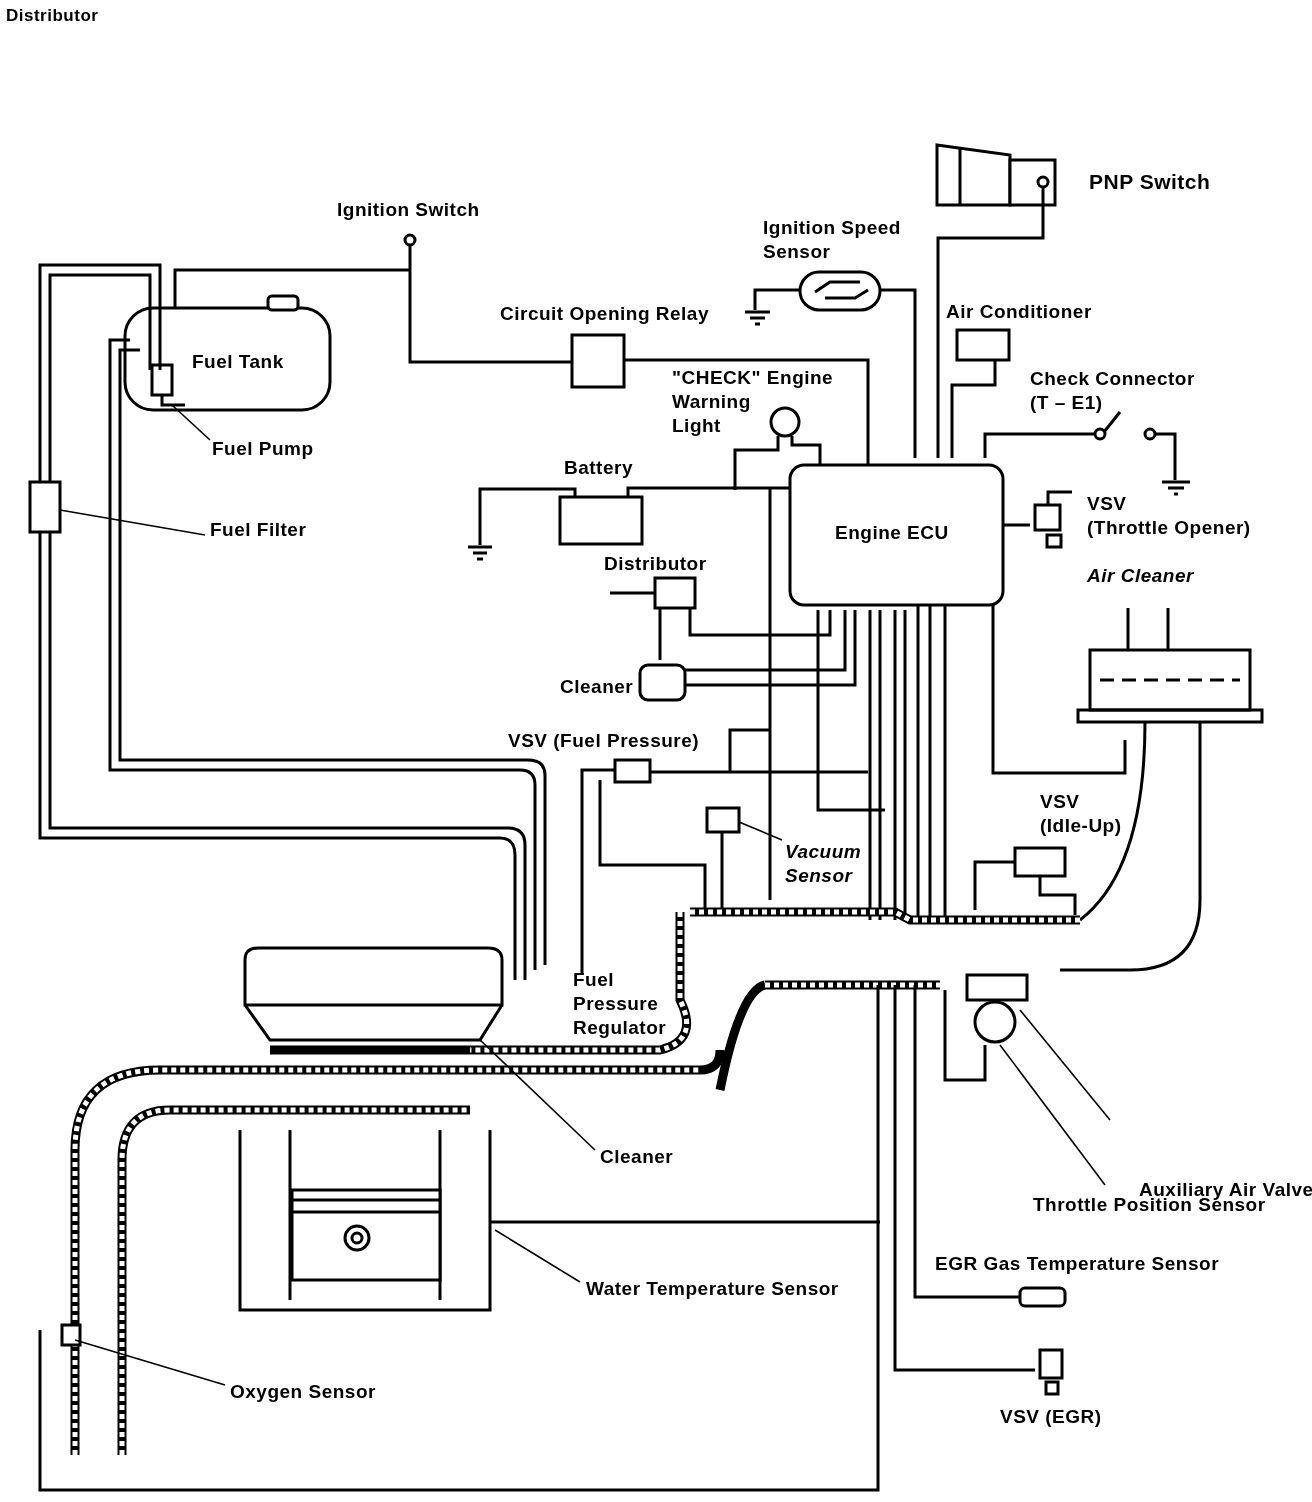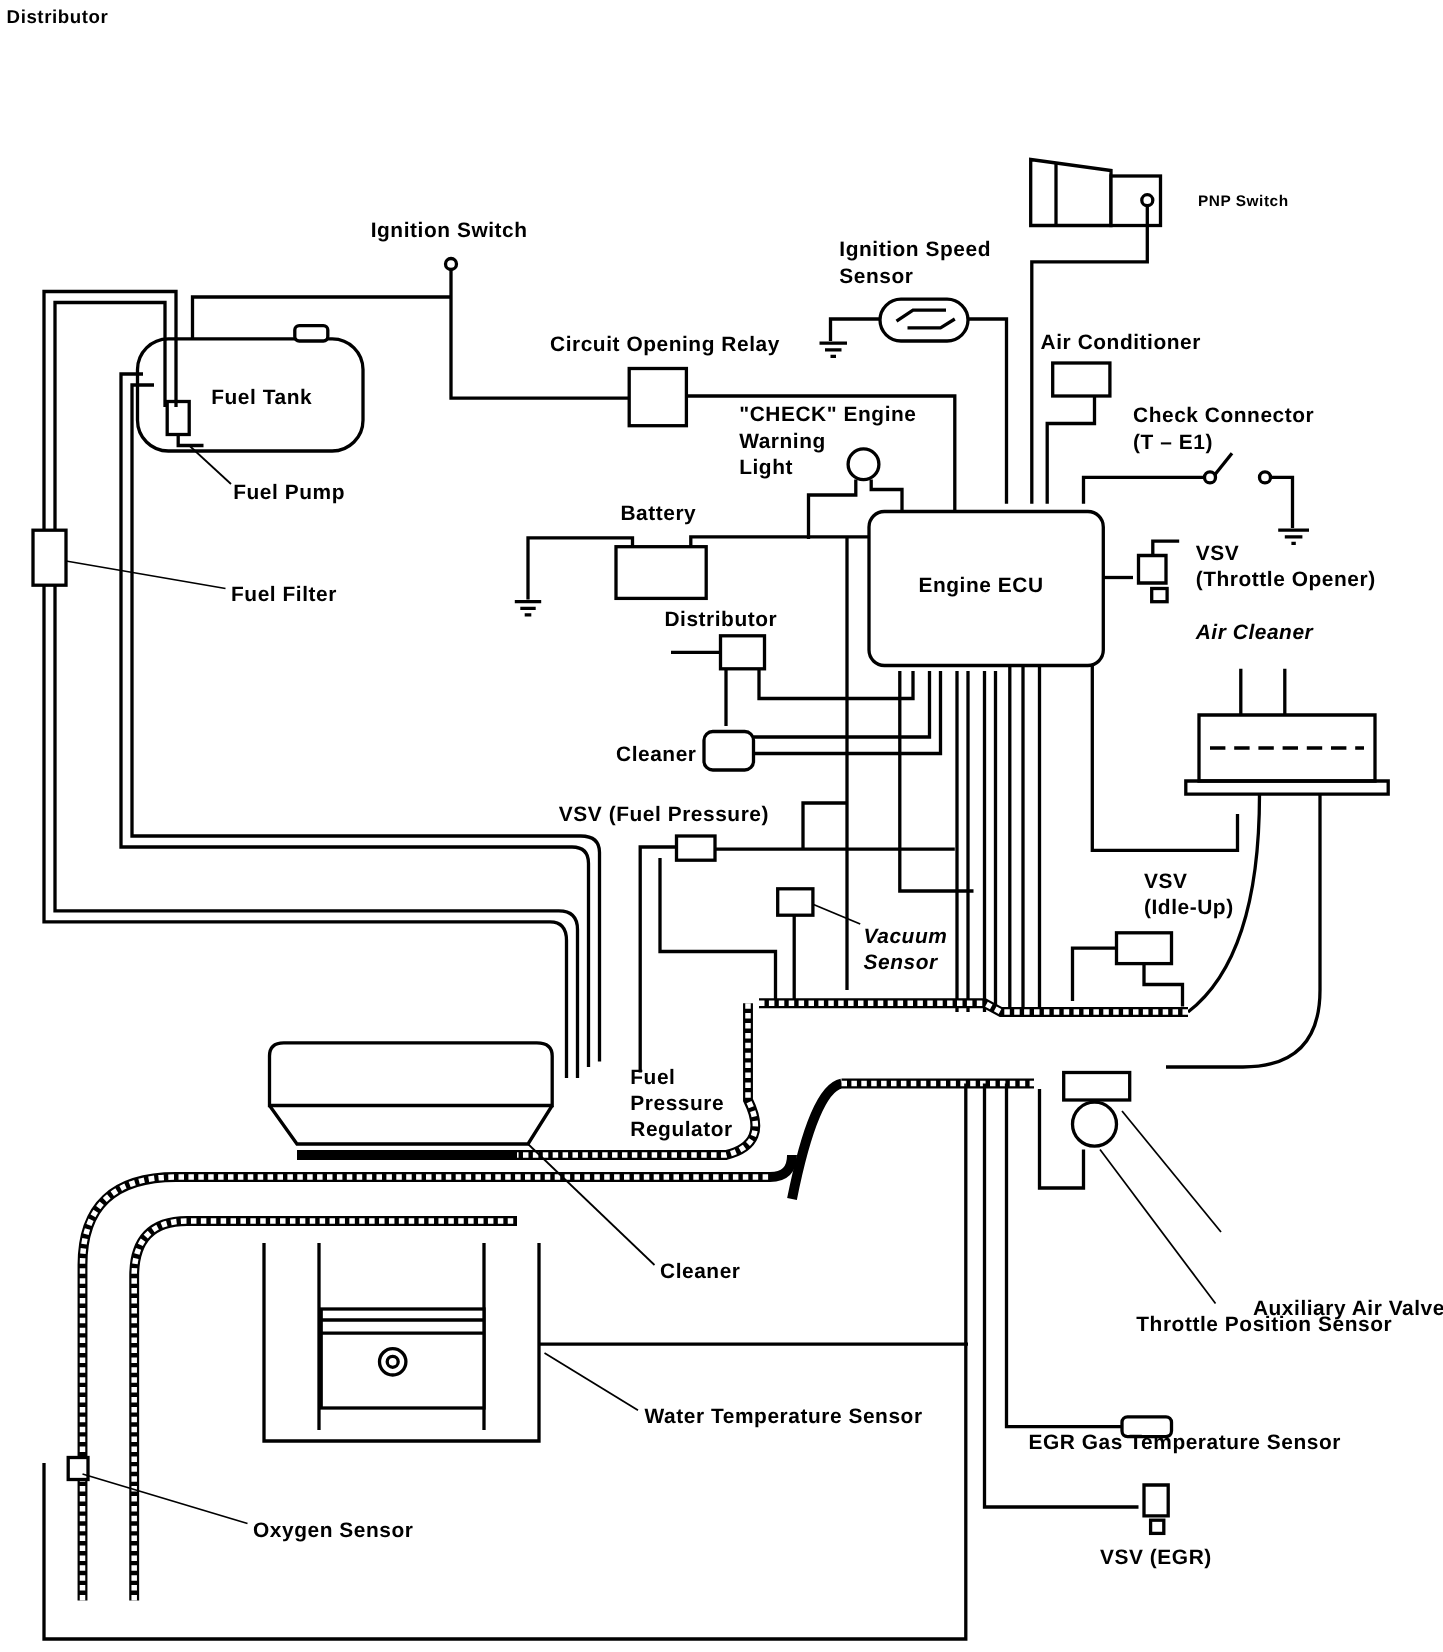--- a/index.html
+++ b/index.html
@@ -205,25 +205,25 @@
     <path class="thin" d="M495 1230 L580 1282"></path>
     <path class="thin" d="M75 1340 L225 1385"></path>
   </g>
 </svg>
 
 <div class="lbl title" style="left:6px;top:4px;">Distributor</div>
 
 <div class="lbl" style="left:337px;top:198px;">Ignition Switch</div>
 <div class="lbl" style="left:192px;top:350px;">Fuel Tank</div>
 <div class="lbl" style="left:212px;top:437px;">Fuel Pump</div>
-<div class="lbl" style="left:210px;top:529px;">Fuel Filter</div>
+<div class="lbl" style="left:210px;top:518px;">Fuel Filter</div>
 <div class="lbl" style="left:500px;top:302px;">Circuit Opening Relay</div>
 <div class="lbl" style="left:763px;top:216px;">Ignition Speed
 Sensor</div>
-<div class="lbl" style="left:1089px;top:170px;font-size:14px;">PNP Switch</div>
+<div class="lbl" style="left:1089px;top:170px;font-size:21px;">PNP Switch</div>
 <div class="lbl" style="left:946px;top:300px;">Air Conditioner</div>
 <div class="lbl" style="left:1030px;top:367px;">Check Connector
 (T – E1)</div>
 <div class="lbl" style="left:672px;top:366px;">"CHECK" Engine
 Warning
 Light</div>
 <div class="lbl" style="left:564px;top:456px;">Battery</div>
 <div class="lbl" style="left:835px;top:521px;">Engine ECU</div>
 <div class="lbl" style="left:1087px;top:492px;">VSV
 (Throttle Opener)</div>
@@ -235,15 +235,15 @@
 (Idle-Up)</div>
 <div class="lbl" style="left:785px;top:840px;font-style:italic;">Vacuum
 Sensor</div>
 <div class="lbl" style="left:573px;top:968px;">Fuel
 Pressure
 Regulator</div>
 <div class="lbl" style="left:600px;top:1145px;">Cleaner</div>
 <div class="lbl" style="left:1095px;top:1178px;margin-left:44px;">Auxiliary Air Valve</div>
 <div class="lbl" style="left:1033px;top:1193px;">Throttle Position Sensor</div>
 <div class="lbl" style="left:586px;top:1277px;">Water Temperature Sensor</div>
-<div class="lbl" style="left:935px;top:1300px;">EGR Gas Temperature Sensor</div>
+<div class="lbl" style="left:935px;top:1252px;">EGR Gas Temperature Sensor</div>
 <div class="lbl" style="left:1000px;top:1405px;">VSV (EGR)</div>
 <div class="lbl" style="left:230px;top:1380px;">Oxygen Sensor</div>
 
 </body></html>

